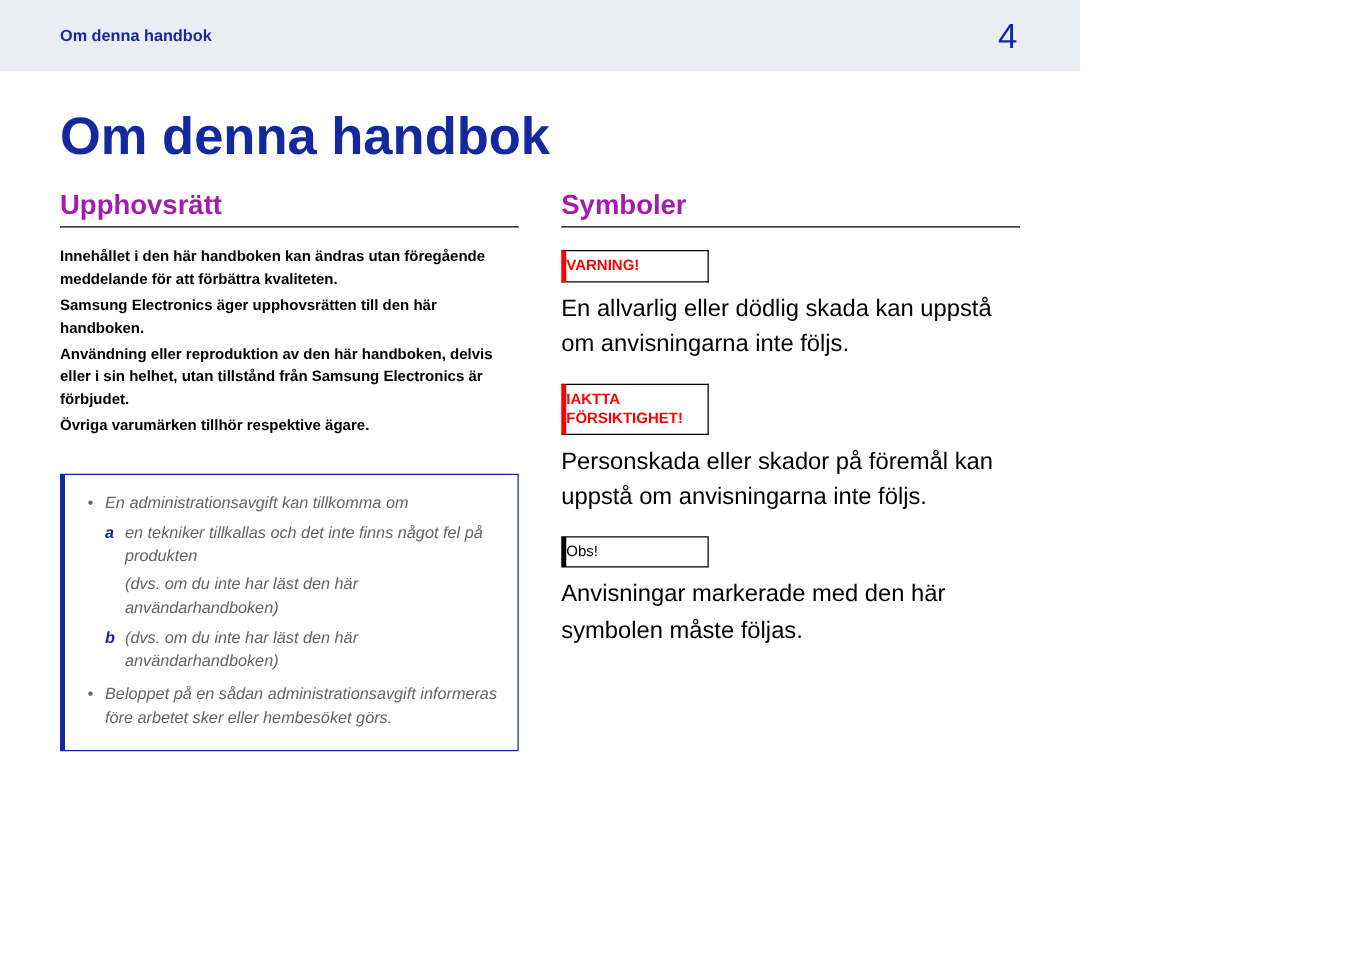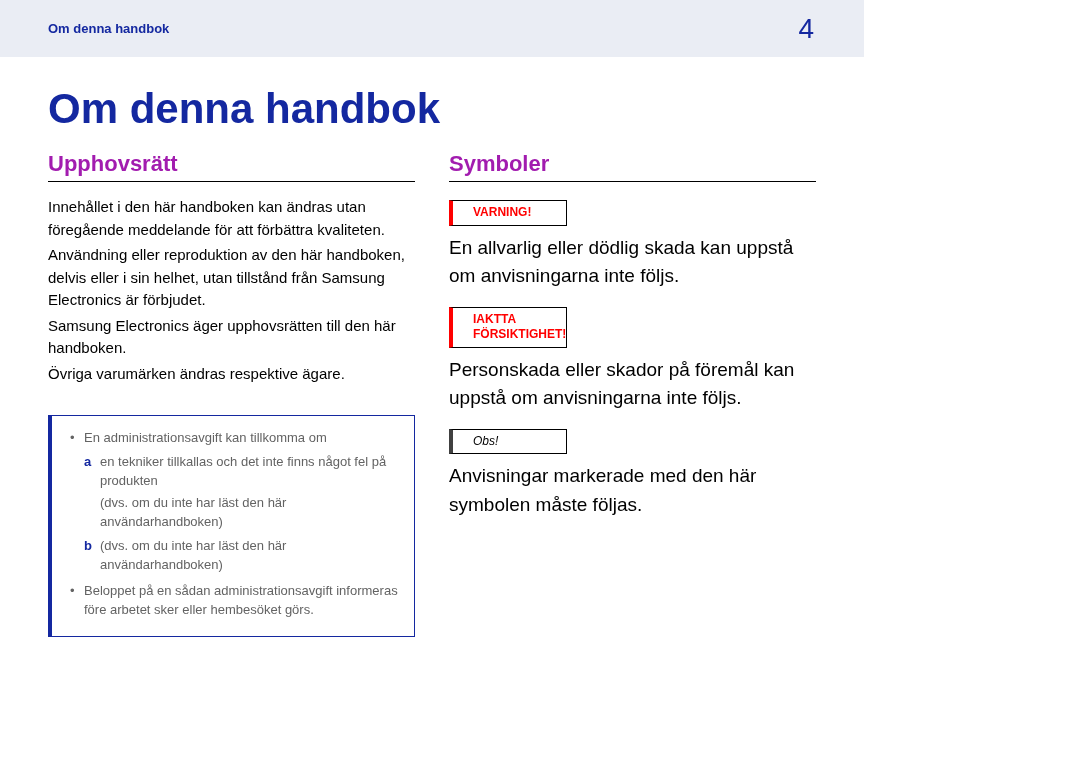--- a/index.html
+++ b/index.html
@@ -11,59 +11,59 @@
 .header-page { color: #1428a0; font-size: 28px; font-weight: 400; }
 
 .content { padding: 28px 48px 0 48px; }
 .h1 { font-size: 42px; font-weight: 700; color: #1428a0; margin-bottom: 18px; }
 
 .columns { display: flex; gap: 34px; }
 .col { flex: 1; min-width: 0; }
 
 .h2 { font-size: 22px; font-weight: 700; color: #a21caf; padding-bottom: 4px; border-bottom: 1px solid #000; margin-bottom: 14px; }
 
-.para { font-size: 15px; line-height: 1.5; margin-bottom: 3px; }
+.para { font-size: 12px; line-height: 1.5; margin-bottom: 3px; font-weight: bold; }
 .stack > div { margin-bottom: 3px; }
 
 .note-box { margin-top: 30px; border: 1px solid #1428a0; border-left: 4px solid #1428a0; padding: 12px 16px 12px 18px; color: #636363; }
 .note-box ul { list-style: none; }
-.note-box ul.bullets > li { position: relative; padding-left: 14px; margin-bottom: 4px; font-size: 13px; line-height: 1.5; }
+.note-box ul.bullets > li { position: relative; padding-left: 14px; margin-bottom: 4px; font-size: 13px; line-height: 1.5; font-style: italic; }
 .note-box ul.bullets > li::before { content: "•"; position: absolute; left: 0; top: 0; }
 .sublist { margin-top: 4px; }
 .sublist .row { display: flex; margin-bottom: 2px; }
 .sublist .letter { width: 16px; flex-shrink: 0; font-weight: 700; color: #1428a0; font-size: 13px; }
 .sublist .txt { font-size: 13px; line-height: 1.5; }
 .sublist .txt div { margin-bottom: 2px; }
 
 .sym-label { display: inline-block; border: 1px solid #000; border-left: 4px solid #ff0000; padding: 4px 0; width: 118px; margin-bottom: 8px; margin-top: 4px; }
-.sym-label span { font-size: 12px; font-weight: 700; color: #ff0000; padding-left: 20px; display: block; line-height: 1.3; }
-.sym-label.note { border-left: 4px solid #404040; font-style: italic; }
+.sym-label span { font-size: 12px; font-weight: 700; color: #ff0000; padding-left: 0; display: block; line-height: 1.3; }
+.sym-label.note { border-left: 4px solid #000000; }
 .sym-label.note span { color: #000; font-weight: 400; }
 .sym-desc { font-size: 19px; line-height: 1.5; margin-bottom: 12px; }
 </style>
 </head>
 <body>
 <div class="page">
 
 <div class="header-bar">
   <div class="header-crumb">Om denna handbok</div>
   <div class="header-page">4</div>
 </div>
 
 <div class="content">
   <div class="h1">Om denna handbok</div>
 
   <div class="columns">
     <div class="col">
       <div class="h2">Upphovsrätt</div>
       <div class="stack">
         <div class="para">Innehållet i den här handboken kan ändras utan föregående meddelande för att förbättra kvaliteten.</div>
+        <div class="para">Samsung Electronics äger upphovsrätten till den här handboken.</div>
         <div class="para">Användning eller reproduktion av den här handboken, delvis eller i sin helhet, utan tillstånd från Samsung Electronics är förbjudet.</div>
-        <div class="para">Samsung Electronics äger upphovsrätten till den här handboken.</div>
-        <div class="para">Övriga varumärken ändras respektive ägare.</div>
+        <div class="para">Övriga varumärken tillhör respektive ägare.</div>
       </div>
 
       <div class="note-box">
         <ul class="bullets">
           <li>
             <span>En administrationsavgift kan tillkomma om</span>
             <div class="sublist">
               <div class="row">
                 <div class="letter">a</div>
                 <div class="txt">

